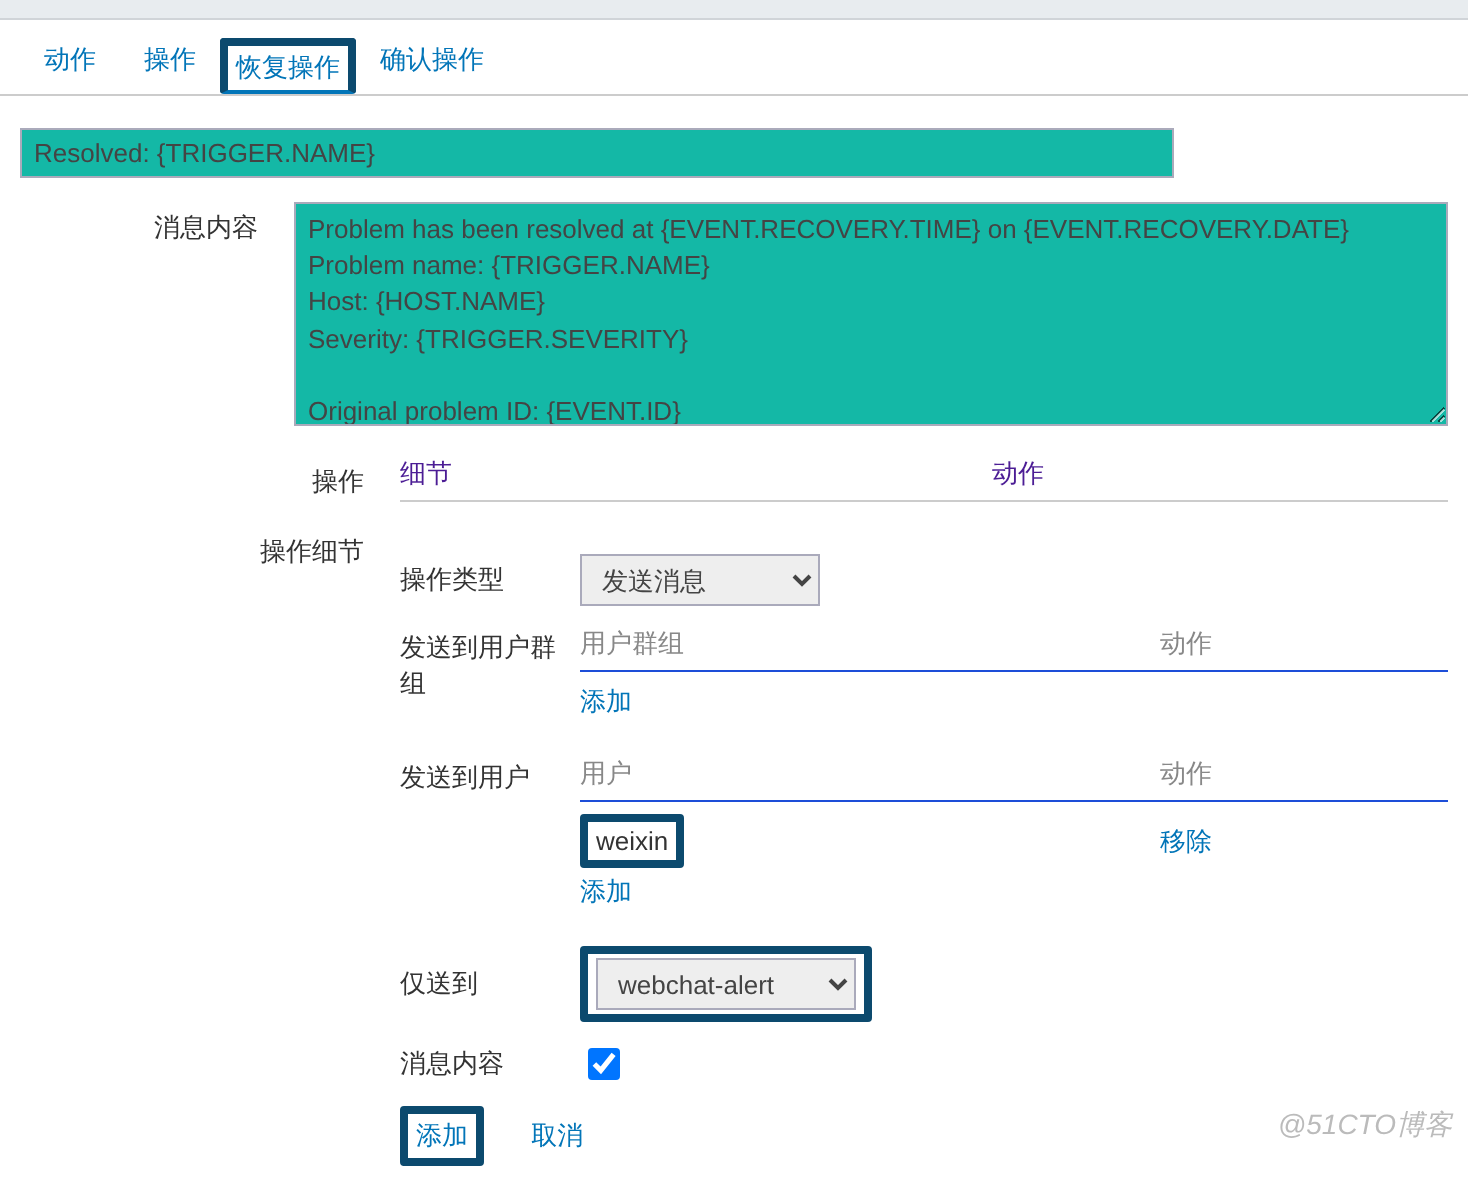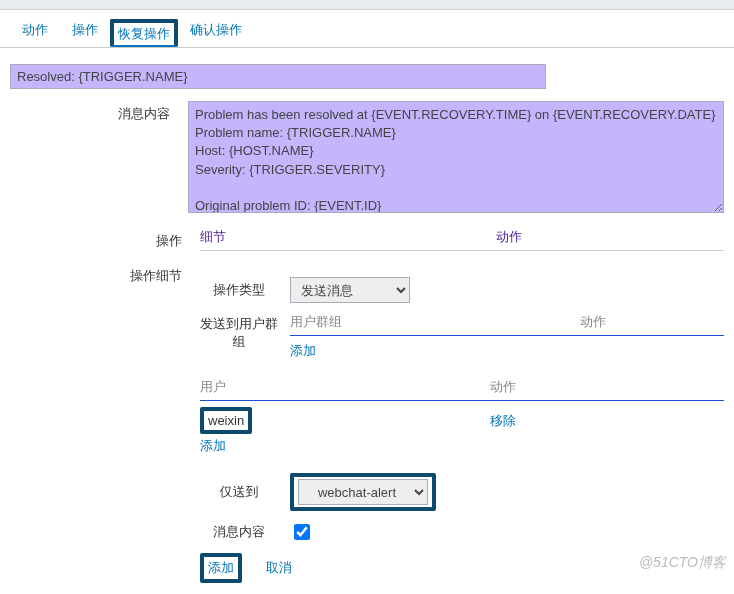--- a/index.html
+++ b/index.html
@@ -46,27 +46,27 @@
   }
   .lbl {
     width: 190px;
     text-align: right;
     padding-right: 18px;
     padding-top: 4px;
     color: #333;
   }
   .ctrl { flex: 1; }
   input[type=text], textarea, select {
-    width: 536px;
+    width: 577px;
     border: 1px solid #aab;
     padding: 4px 6px;
     font-family: inherit;
     font-size: 13px;
     color: #444;
-    background: #c4b5fd;
+    background: #14b8a6;
   }
   textarea {
     height: 112px;
     resize: vertical;
     line-height: 1.4;
     overflow-y: scroll;
   }
   select { width: auto; min-width: 120px; height: 26px; background:#eee; }
   .ops-table {
     display: flex;
@@ -78,21 +78,21 @@
   .detail-block {
     margin-top: 14px;
   }
   .inner-row {
     display: flex;
     align-items: center;
     margin-bottom: 10px;
   }
   .inner-lbl {
     width: 90px;
-    text-align: center;
+    text-align: left;
     padding-right: 12px;
   }
   .inner-ctrl { flex: 1; }
   .subhdr {
     display: flex;
     color: #888;
     border-bottom: 1px solid #1d4ed8;
     padding-bottom: 4px;
     margin-bottom: 6px;
   }
@@ -188,38 +188,39 @@
         <div class="inner-ctrl">
           <div class="subhdr">
             <span class="c1">用户群组</span>
             <span class="c2">动作</span>
           </div>
           <span class="link">添加</span>
         </div>
       </div>
 
       <div class="inner-row" style="align-items:flex-start; margin-top:18px;">
+        <div class="inner-lbl" style="padding-top:2px;">发送到用户</div>
         <div class="inner-ctrl">
           <div class="subhdr">
             <span class="c1">用户</span>
             <span class="c2">动作</span>
           </div>
           <div class="user-row">
             <span class="c1"><span class="highlight-red" style="display:inline-block;">weixin</span></span>
             <span class="c2">移除</span>
           </div>
           <span class="link">添加</span>
         </div>
       </div>
 
       <div class="inner-row" style="margin-top:18px;">
         <div class="inner-lbl">仅送到</div>
         <div class="inner-ctrl">
           <span class="sel-wrap highlight-red">
-            <select style="min-width:130px;text-align:center;">
+            <select style="min-width:130px;">
               <option selected="">webchat-alert</option>
             </select>
           </span>
         </div>
       </div>
 
       <div class="inner-row">
         <div class="inner-lbl">消息内容</div>
         <div class="inner-ctrl">
           <input type="checkbox" class="chk" checked="" style="">

